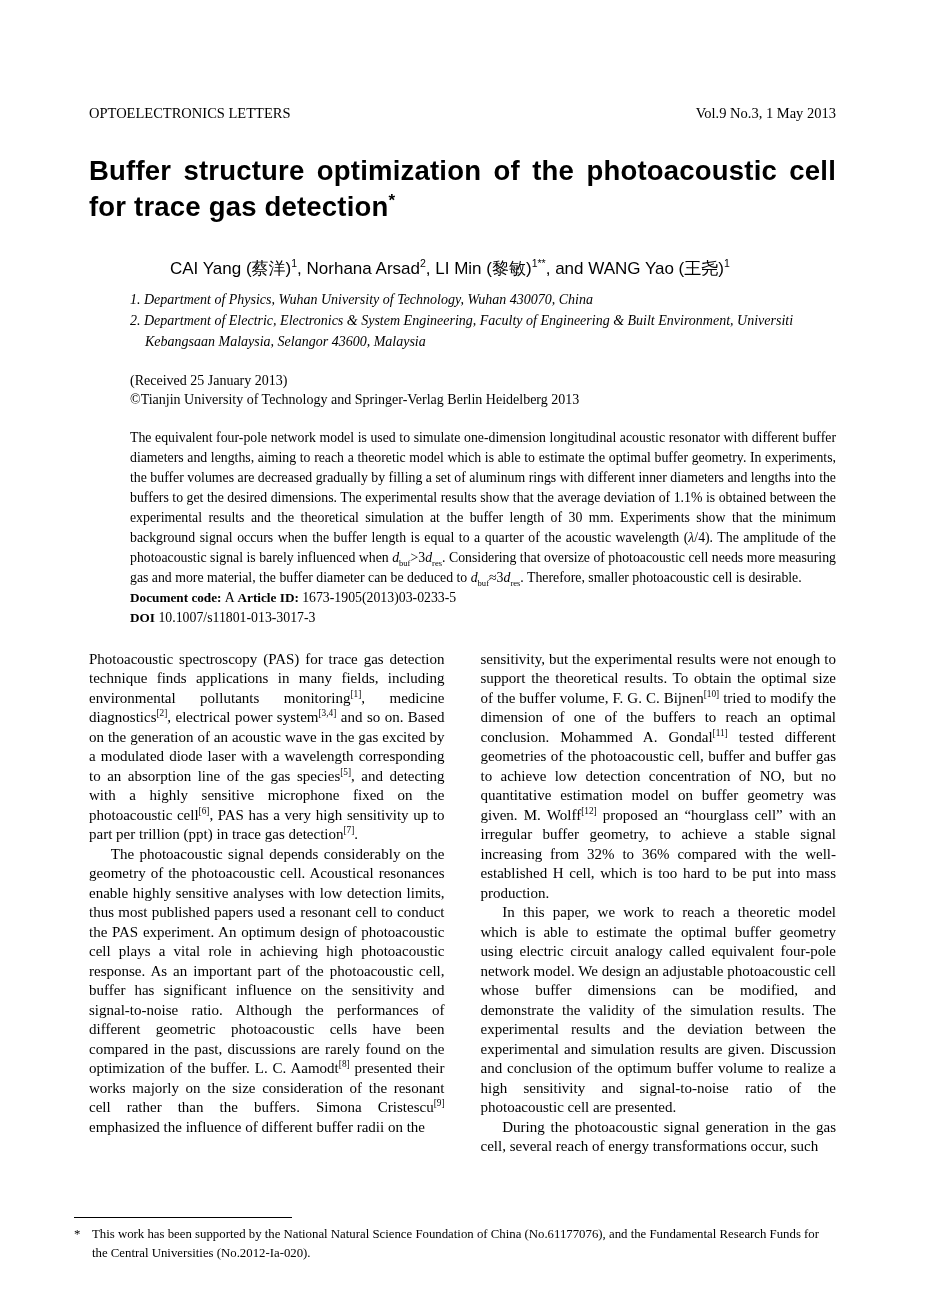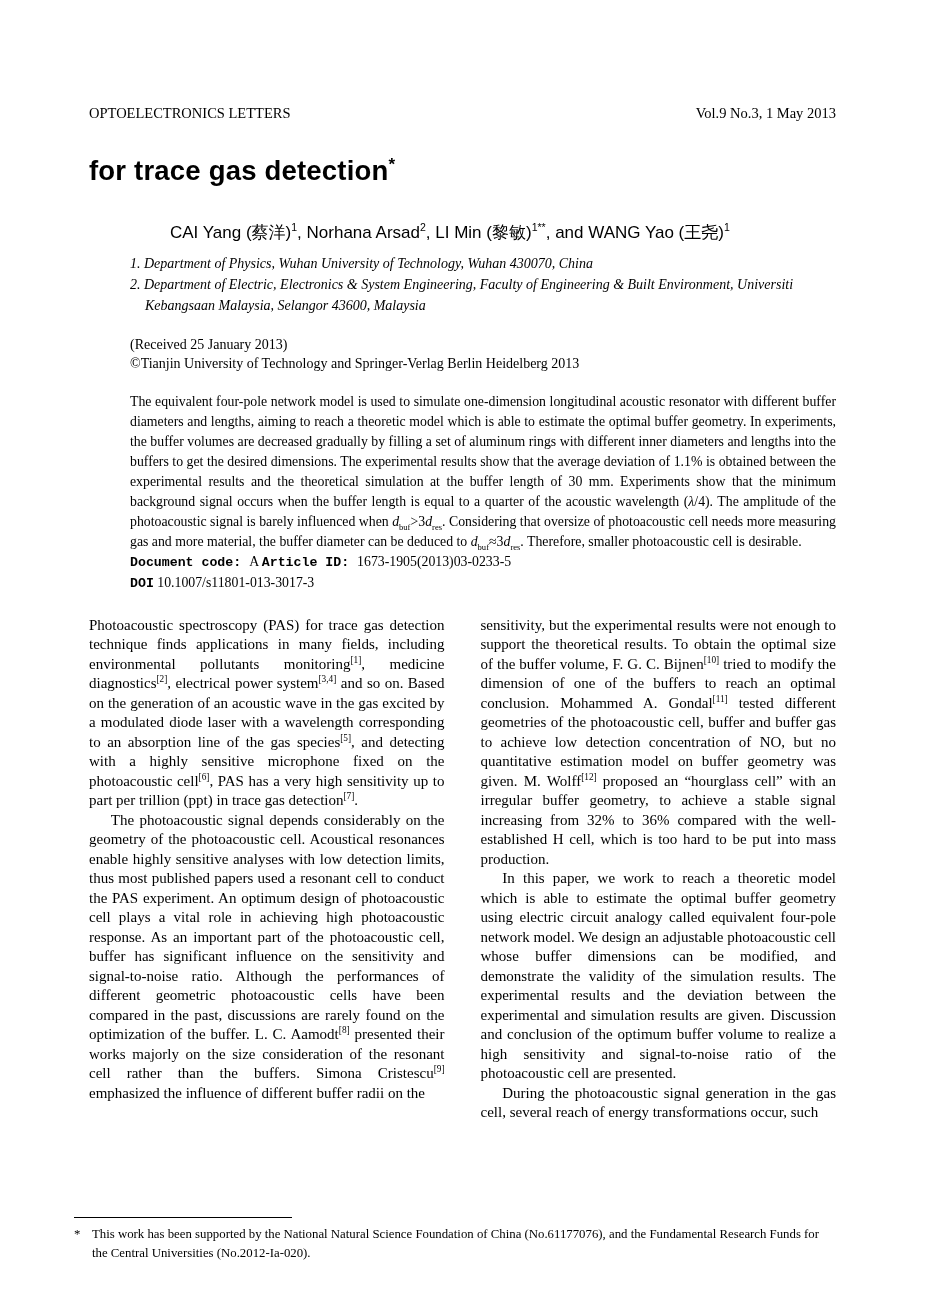--- a/index.html
+++ b/index.html
@@ -48,21 +48,21 @@
   .received { margin-top: 21px; font-size: 14px; }
   .copyright { margin-top: 3px; font-size: 14px; }
 
   .abstract {
     margin-top: 20px;
     font-size: 13.8px;
     line-height: 20px;
     text-align: justify;
   }
   .meta-line { font-size: 13.8px; line-height: 20px; margin: 0; }
-  .sans { font-family: Liberation Mono, monospace; font-size: 0.96em; }
+  .sans { font-family: Liberation Serif, serif; font-size: 0.96em; }
   b.sans { font-weight: bold; }
 
   .body-columns {
     display: flex; gap: 36px;
     margin-top: 22px;
     font-size: 15px;
     line-height: 19.5px;
     text-align: justify;
   }
   .column { flex: 1 1 0; min-width: 0; }
@@ -83,20 +83,21 @@
 <body>
 
 <div class="page">
 
   <div class="running-head">
     <span>OPTOELECTRONICS LETTERS</span>
     <span>Vol.9 No.3, 1 May 2013</span>
   </div>
 
   <div class="title-block">
+    <div class="title-line1">Buffer structure optimization of the photoacoustic cell</div>
     <div class="title-line2">for trace gas detection<sup>*</sup></div>
   </div>
 
   <div class="front">
 
     <div class="authors">CAI Yang (蔡洋)<sup>1</sup>, Norhana Arsad<sup>2</sup>, LI Min (黎敏)<sup>1**</sup>, and WANG Yao (王尧)<sup>1</sup></div>
 
     <div class="affiliations">
         <p class="affiliation">1. Department of Physics, Wuhan University of Technology, Wuhan 430070, China</p>
         <p class="affiliation">2. Department of Electric, Electronics &amp; System Engineering, Faculty of Engineering &amp; Built Environment, Universiti Kebangsaan Malaysia, Selangor 43600, Malaysia</p>

